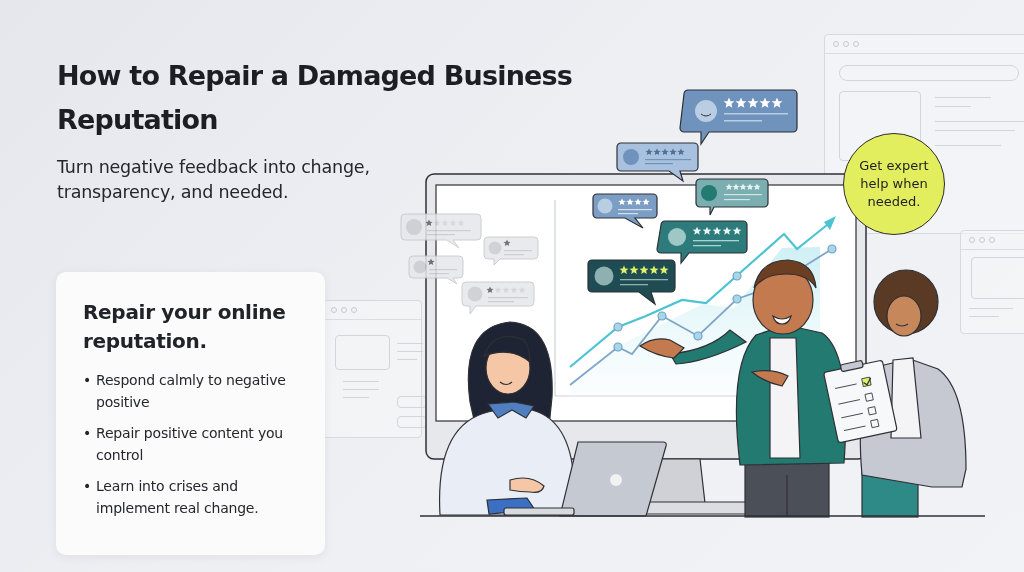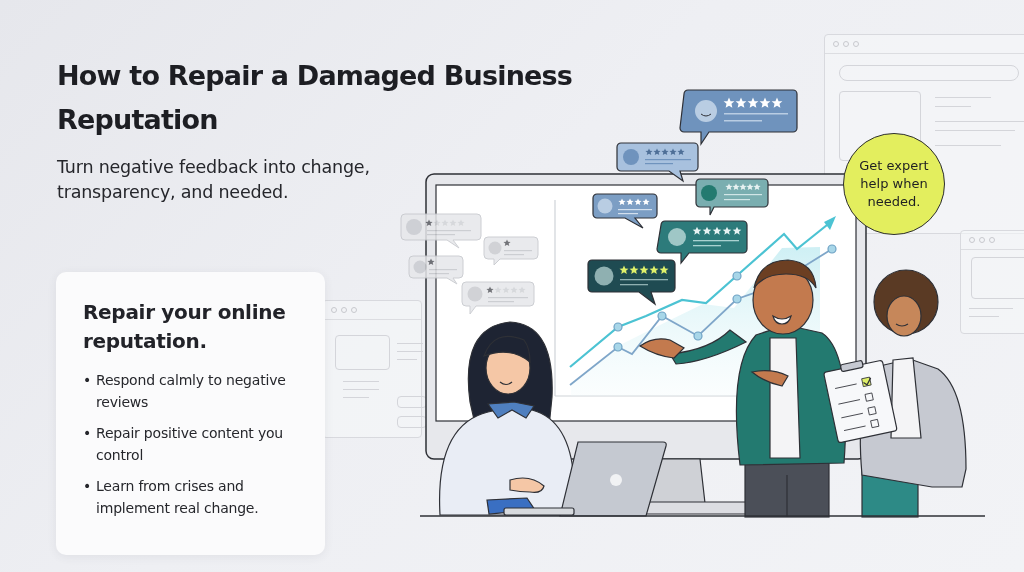--- a/index.html
+++ b/index.html
@@ -115,29 +115,29 @@
   </div>
 
   <h1 class="title">How to Repair a Damaged Business Reputation</h1>
   <p class="subtitle">Turn negative feedback into change, transparency, and needed.</p>
 
   <div class="card">
     <h2 class="card-title">Repair your online reputation.</h2>
     <ul class="card-list">
       <li>
         <span class="bullet">•</span>
-        <span>Respond calmly to negative reviews</span>
+        <span>Respond calmly to negative positive</span>
       </li>
       <li>
         <span class="bullet">•</span>
         <span>Repair positive content you control</span>
       </li>
       <li>
         <span class="bullet">•</span>
-        <span>Learn from crises and implement real change.</span>
+        <span>Learn into crises and implement real change.</span>
       </li>
     </ul>
   </div>
 
   <svg style="position:absolute; left:0; top:0;" width="1024" height="572" viewBox="0 0 1024 572">
     <defs>
       <linearGradient id="chartFill" x1="0" y1="0" x2="0" y2="1">
         <stop offset="0" stop-color="#c9eef3" stop-opacity="0.9"></stop>
         <stop offset="1" stop-color="#eaf8fa" stop-opacity="0.2"></stop>
       </linearGradient>

